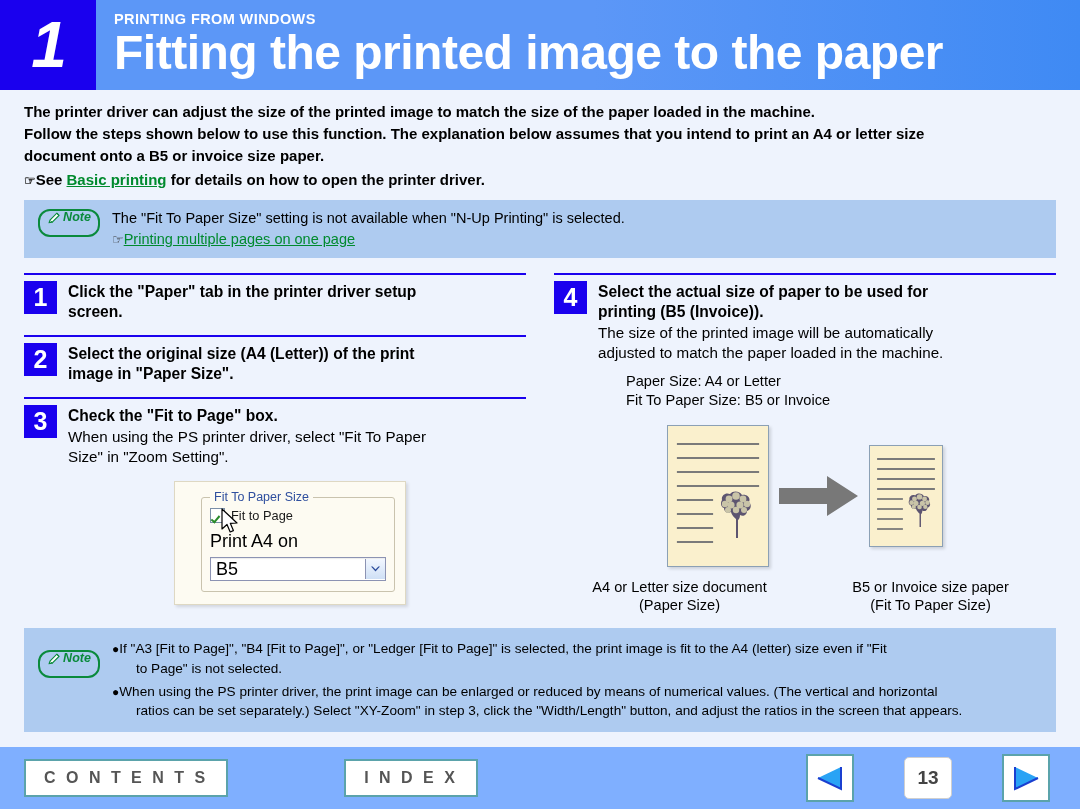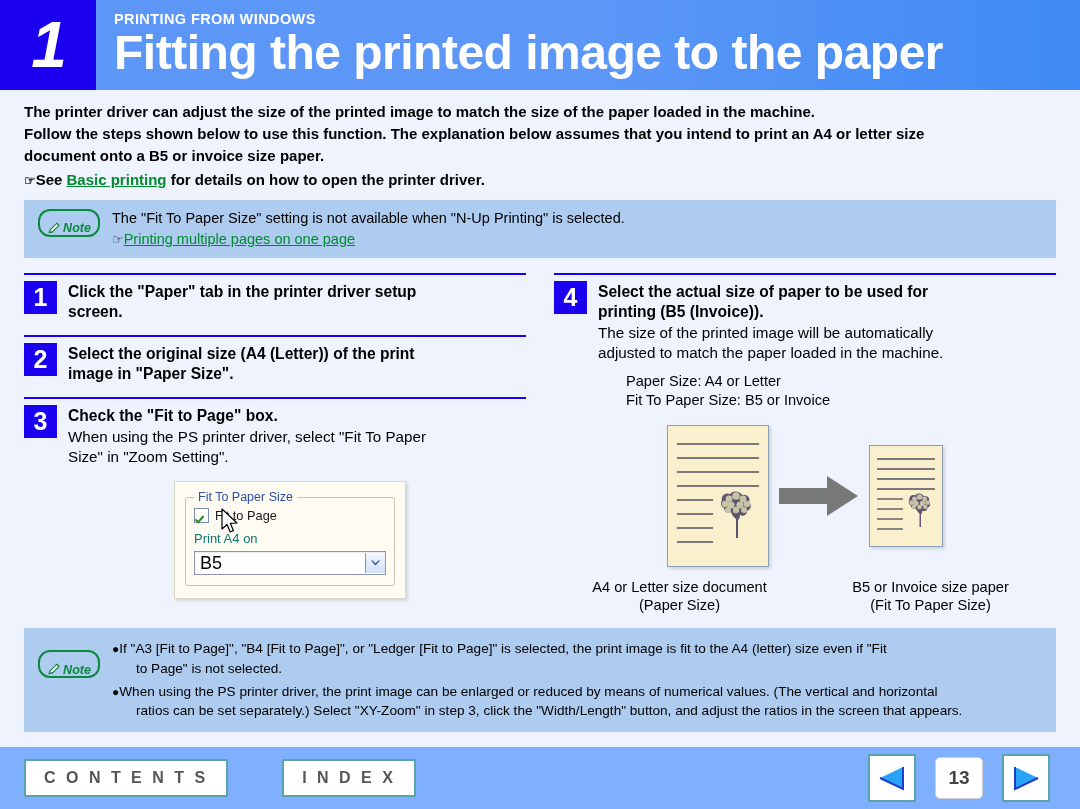--- a/index.html
+++ b/index.html
@@ -90,21 +90,21 @@
     align-items: flex-start;
     padding: 7px 10px 8px 10px;
     margin-top: 9px;
   }
   .note-badge {
     flex: 0 0 auto;
     width: 58px; height: 24px;
     border: 2px solid #0a8a3c;
     border-radius: 12px;
     display: flex;
-    align-items: flex-end;
+    align-items: flex-start;
     justify-content: center;
     margin: 2px 12px 0 4px;
     background: transparent;
     gap: 2px;
   }
   .note-badge svg { display:block; }
   .note-badge-text {
     color: #0a8a3c;
     font-size: 12.5px;
     font-weight: bold;
@@ -200,20 +200,21 @@
     box-shadow: 2px 2px 3px rgba(0,0,0,0.12);
     padding: 8px 10px 12px 10px;
     position: relative;
   }
   .group-box {
     border: 1px solid #c9c3ae;
     border-radius: 3px;
     margin-top: 7px;
     padding: 10px 8px 10px 8px;
     position: relative;
+    margin-left: 16px;
   }
   .group-label {
     position: absolute;
     top: -8px; left: 8px;
     background: #fdfbf2;
     padding: 0 4px;
     font-size: 12.5px;
     color: #2f4f9e;
   }
   .chk-row {
@@ -233,22 +234,22 @@
     content: "";
     position: absolute;
     left: 2px; top: 5px;
     width: 3px; height: 7px;
     border: solid #2a8a2a;
     border-width: 0 2px 2px 0;
     transform: rotate(40deg);
   }
   .chk-label { font-size: 12.8px; color: #1a1a1a; }
   .print-on {
-    font-size: 13px;
-    color: #0f766e;
+    font-size: 18px;
+    color: #000000;
     margin: 8px 0 5px 0;
   }
   .combo {
     height: 22px;
     border: 1px solid #8c93b3;
     background: #fff;
     display: flex;
     align-items: center;
     justify-content: space-between;
     padding-left: 5px;
@@ -299,20 +300,21 @@
   .footer {
     position: absolute;
     left: 0; bottom: 0;
     width: 1080px;
     height: 62px;
     background: #7fafff;
     display: flex;
     align-items: center;
     padding: 0 24px;
     box-sizing: border-box;
+    gap: 31px;
   }
   .btn-flat {
     background: #ffffff;
     border: 2px solid #5ba3ab;
     color: #555;
     font-size: 16px;
     font-weight: bold;
     letter-spacing: 3px;
     padding: 9px 18px;
     line-height: 1;

